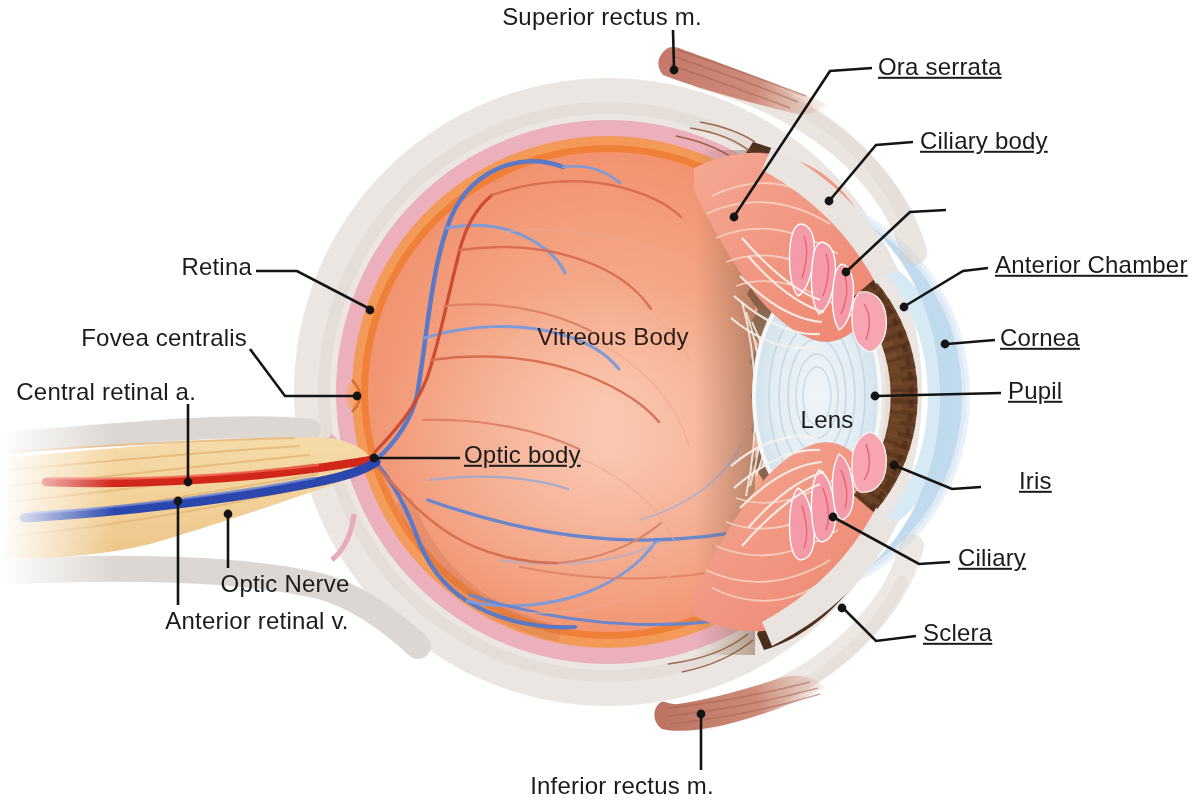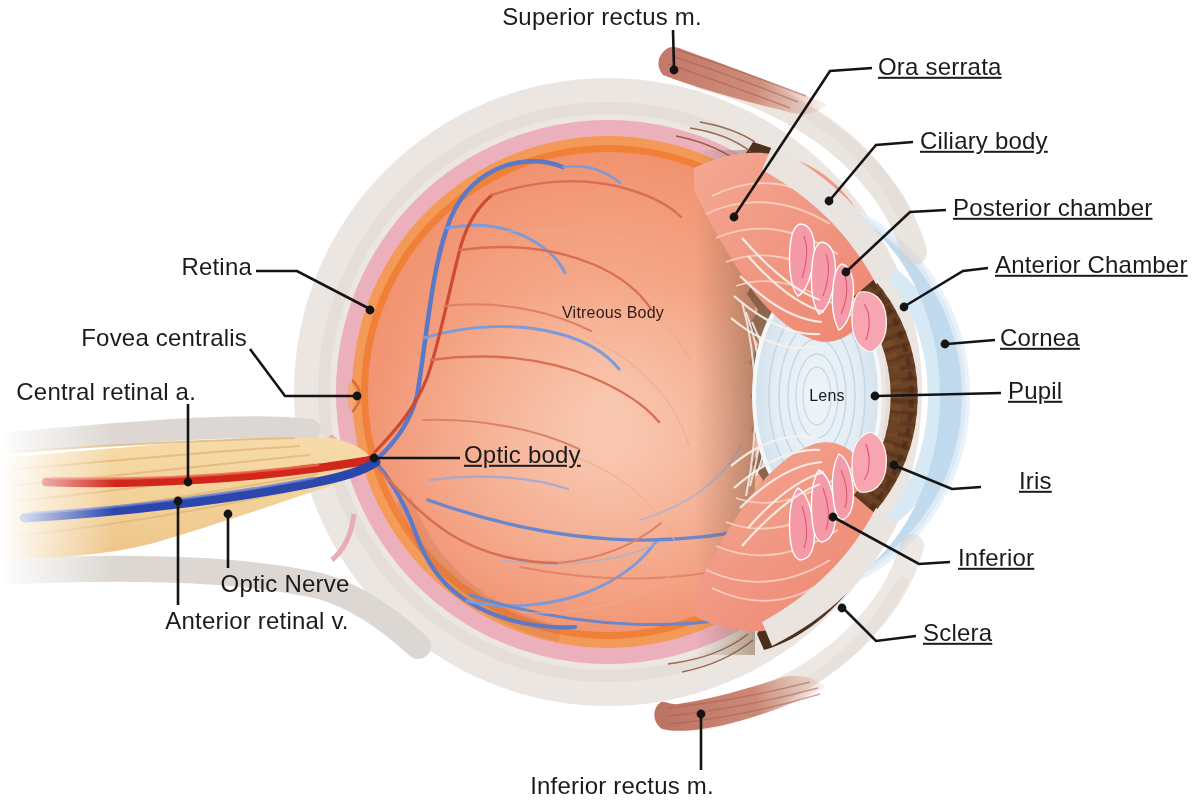--- a/index.html
+++ b/index.html
@@ -3,21 +3,21 @@
 <meta charset="utf-8">
 <style>
   html,body{margin:0;padding:0;background:#ffffff;}
   .stage{position:relative;width:1200px;height:802px;background:#ffffff;overflow:hidden;
          font-family:"Liberation Sans",sans-serif;}
   .stage svg{position:absolute;left:0;top:0;}
   .lbl{position:absolute;white-space:nowrap;font-size:24px;line-height:1.1;color:#1b1b1b;letter-spacing:.2px;}
   .lc{transform:translate(-50%,-50%);}
   .ll{transform:translate(0,-50%);text-decoration:underline;}
   .lr{transform:translate(-100%,-50%);}
-  .big{font-size:16px;}
+  .big{font-size:24px;margin-top:24px;}
   .vit{color:#2e1c15;}
 </style>
 </head>
 <body>
 
 <div class="stage">
 
 <svg width="1200" height="802" viewBox="0 0 1200 802">
   <defs>
     <radialGradient id="vitG" cx="0.50" cy="0.52" r="0.78">
@@ -318,26 +318,25 @@
         <circle cx="188" cy="482" r="4.4"></circle>
         <circle cx="228" cy="514" r="4.4"></circle>
     <circle cx="178" cy="501" r="4.4"></circle>
         <circle cx="374" cy="458" r="4.4"></circle>
   </g>
 </svg>
 
   <div class="lbl lc" style="left:602px;top:17px">Superior rectus m.</div>
   <div class="lbl ll" style="left:878px;top:67px">Ora serrata</div>
   <div class="lbl ll" style="left:920px;top:141px">Ciliary body</div>
-  <div class="lbl ll" style="left:953px;top:208px">Posterior chamber</div>
   <div class="lbl ll" style="left:995px;top:265px">Anterior Chamber</div>
   <div class="lbl ll" style="left:1000px;top:338px">Cornea</div>
   <div class="lbl ll" style="left:1008px;top:391px">Pupil</div>
   <div class="lbl ll" style="left:1019px;top:481px">Iris</div>
-  <div class="lbl ll" style="left:958px;top:558px">Inferior</div>
+  <div class="lbl ll" style="left:958px;top:558px">Ciliary</div>
   <div class="lbl ll" style="left:923px;top:633px">Sclera</div>
   <div class="lbl lc" style="left:622px;top:786px">Inferior rectus m.</div>
   <div class="lbl lr" style="left:252px;top:267px">Retina</div>
   <div class="lbl lr" style="left:247px;top:338px">Fovea centralis</div>
   <div class="lbl lr" style="left:196px;top:392px">Central retinal a.</div>
   <div class="lbl lc" style="left:285px;top:584px">Optic Nerve</div>
   <div class="lbl lc" style="left:257px;top:621px">Anterior retinal v.</div>
   <div class="lbl ll" style="left:464px;top:455px">Optic body</div>
   <div class="lbl lc big vit" style="left:613px;top:313px">Vitreous Body</div>
   <div class="lbl lc big" style="left:827px;top:396px">Lens</div>

